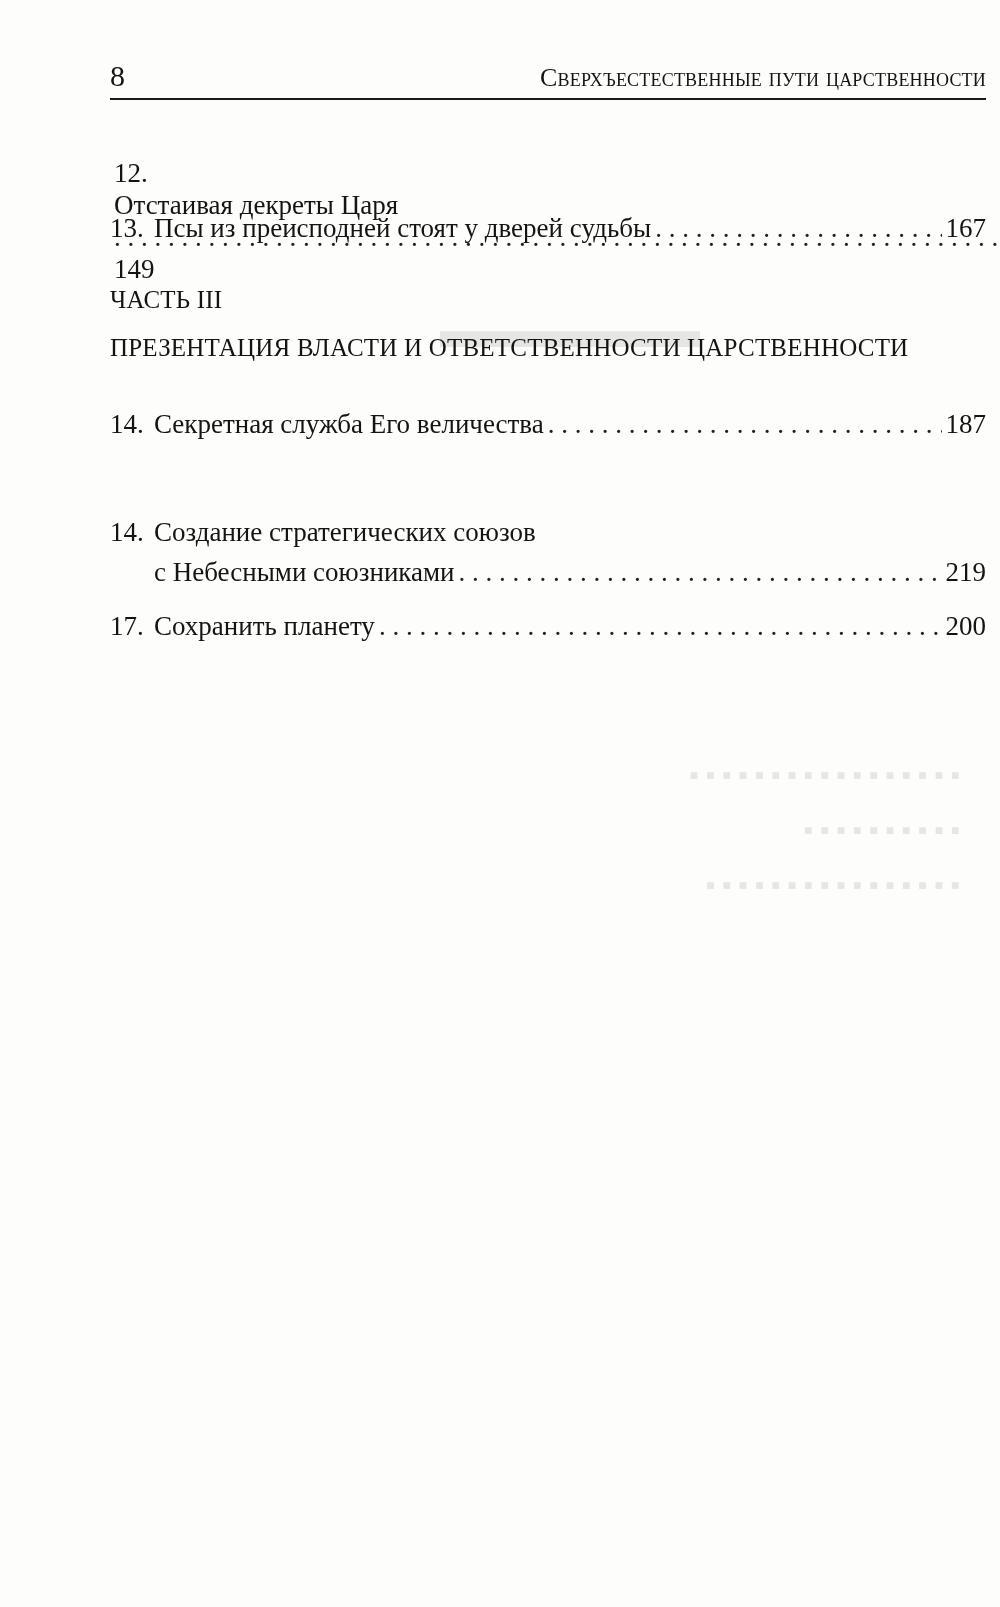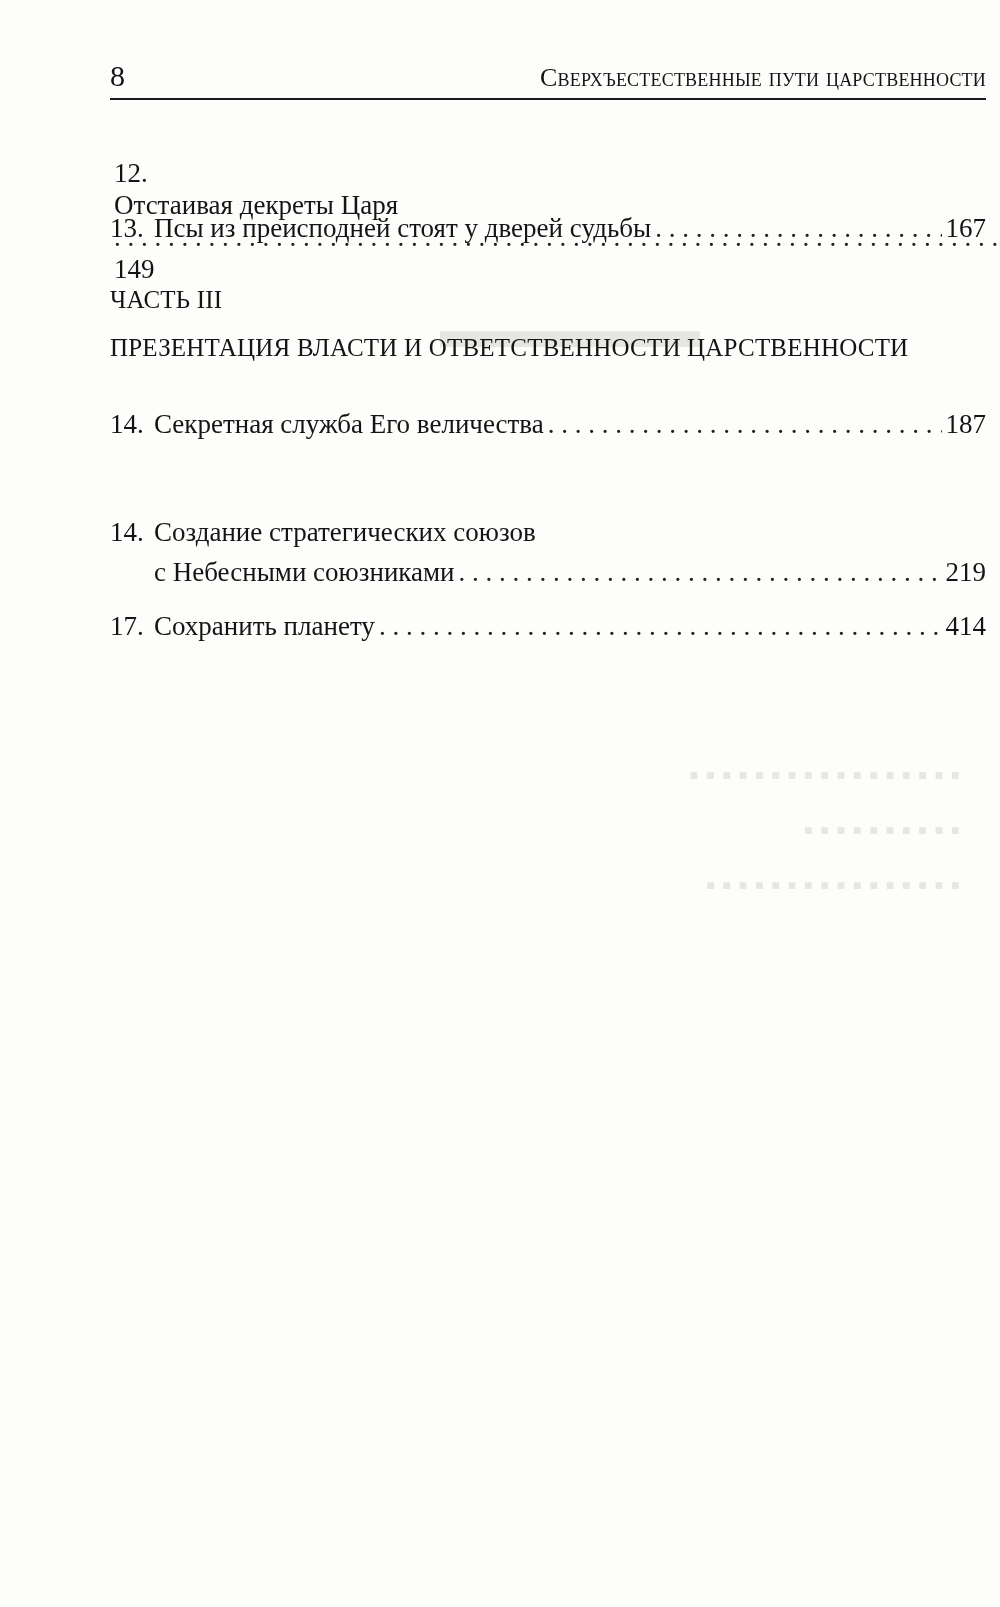--- a/index.html
+++ b/index.html
@@ -170,16 +170,16 @@
       <span class="toc-title">с Небесными союзниками</span>
       <span class="toc-leader"></span>
       <span class="toc-page">219</span>
     </div>
   </div>
 
   <div class="toc-entry" style="top:610px;">
     <span class="toc-num">17.</span>
     <span class="toc-title">Сохранить планету</span>
     <span class="toc-leader"></span>
-    <span class="toc-page">414</span>
+    <span class="toc-page">200</span>
   </div>
 
 </div>
 
 </body></html>

